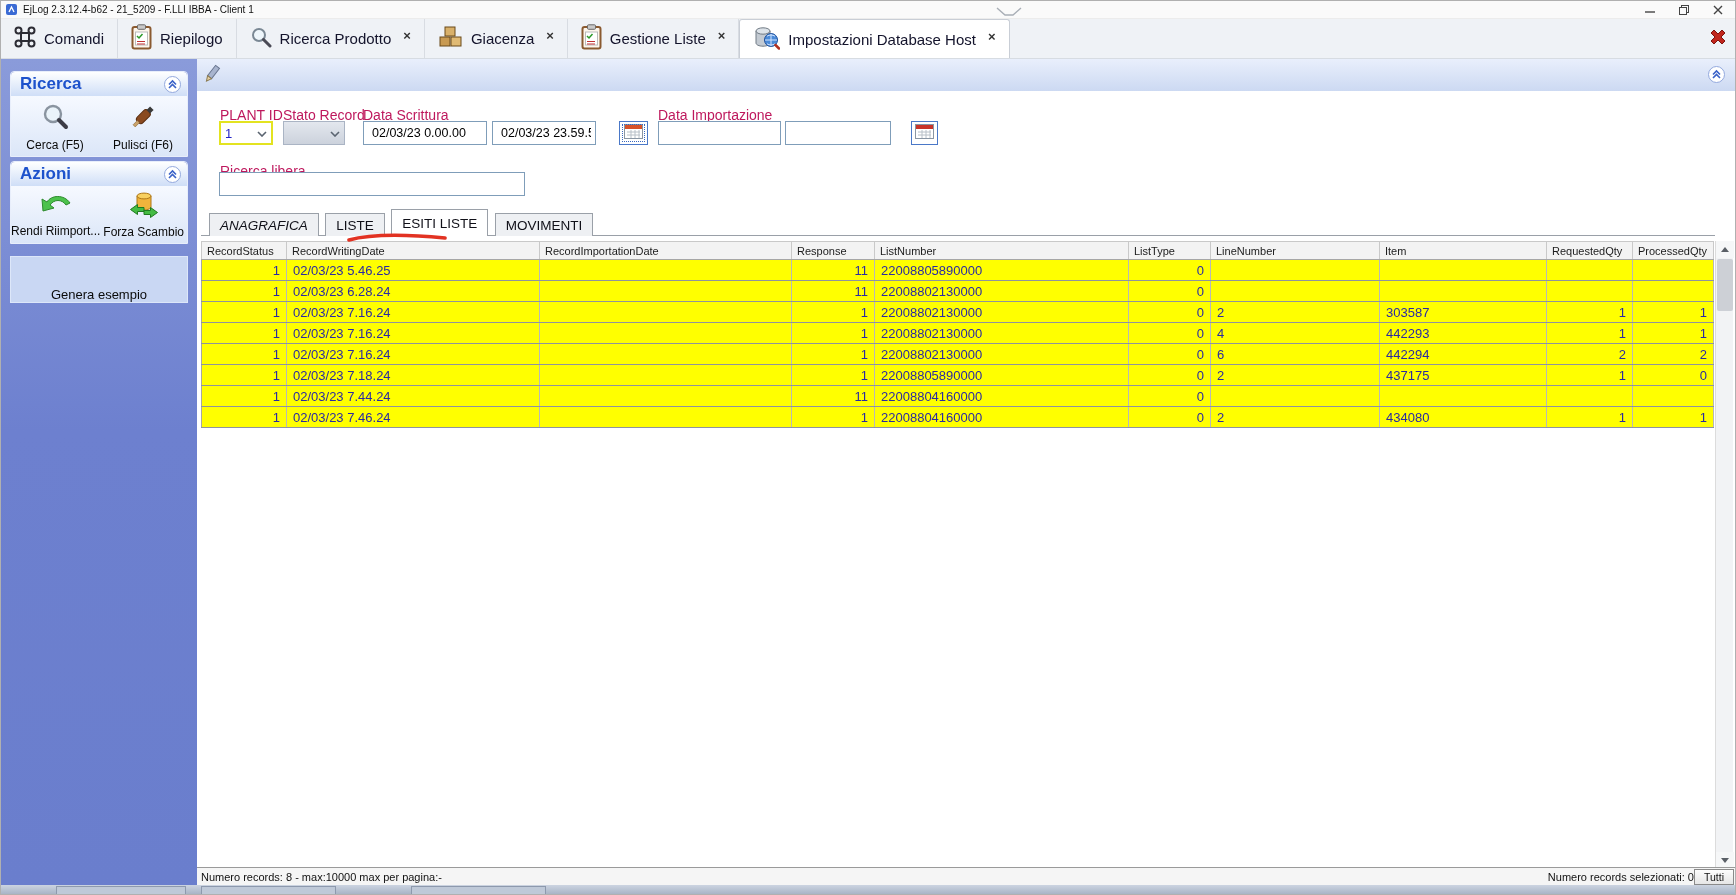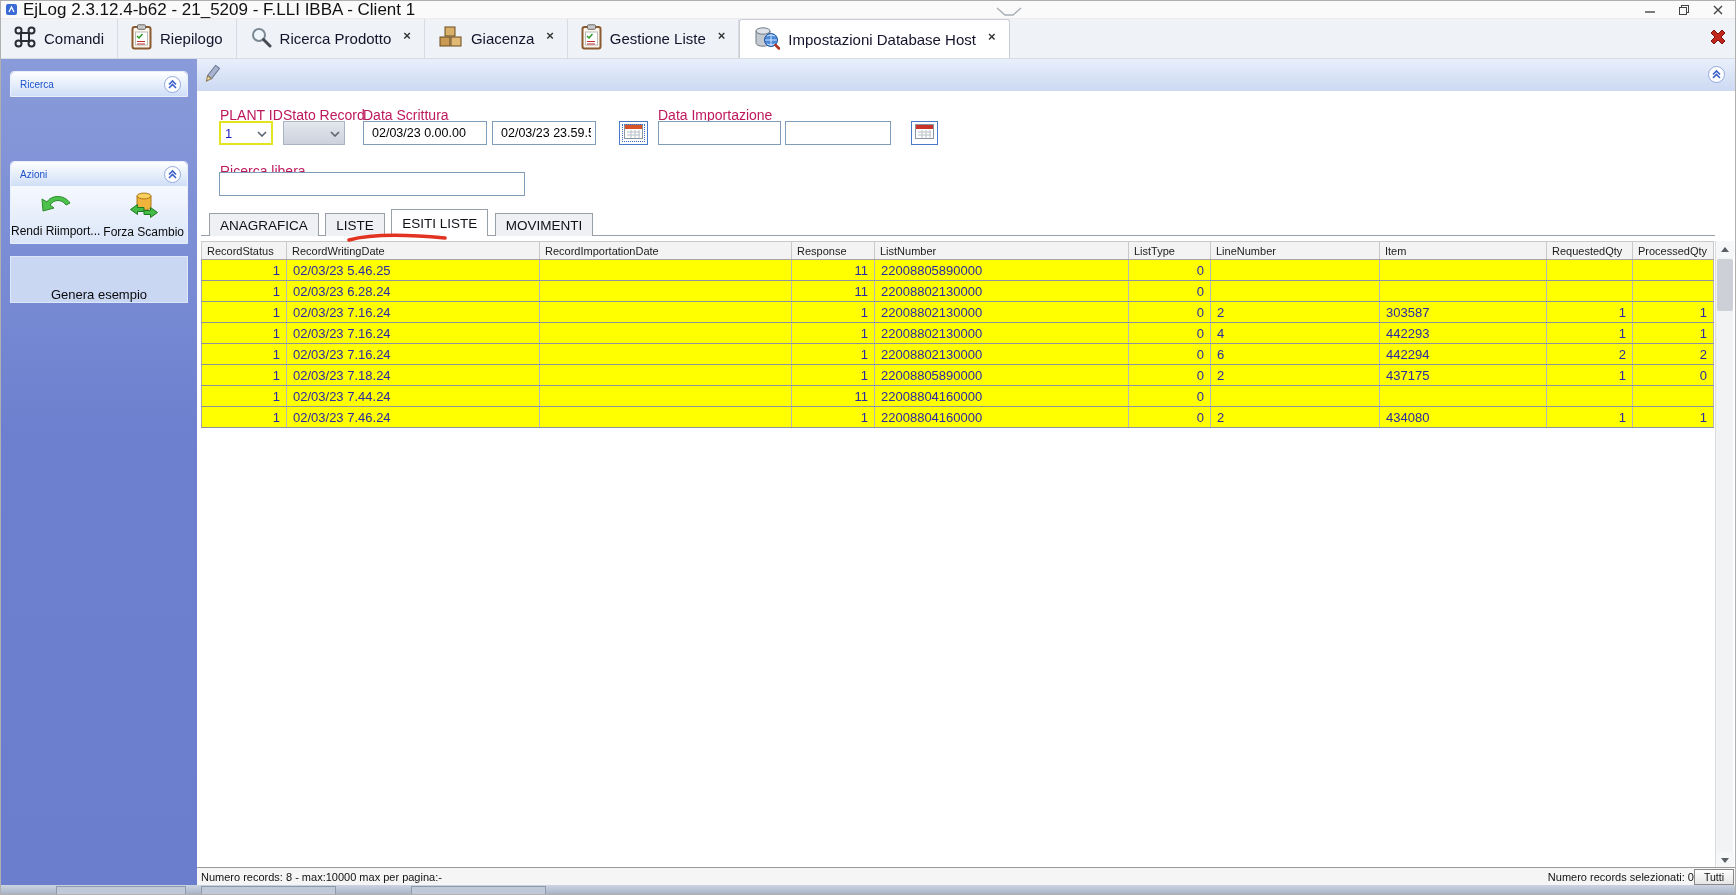--- a/index.html
+++ b/index.html
@@ -2,38 +2,38 @@
 <html><head>
 <meta charset="utf-8">
 <style>
   * { margin:0; padding:0; box-sizing:border-box; font-family:"Liberation Sans", sans-serif; }
   html,body { background:#d8d8d8; }
   .app { position:relative; width:1736px; height:895px; background:#fff; overflow:hidden; border:1px solid #b0b0b0; }
 
   
   .titlebar { position:absolute; left:0; top:0; right:0; height:18px; background:#fafafa; display:flex; align-items:center; border-bottom:1px solid #ececec; }
   .titlebar .appico { margin:0 5px 0 4px; display:flex; }
-  .titlebar .title { font-size:17px; color:#111; white-space:nowrap; }
+  .titlebar .title { font-size:10px; color:#111; white-space:nowrap; }
   .notch { position:absolute; left:995px; top:2px; }
   .wincontrols { position:absolute; right:0; top:0; height:18px; display:flex; }
   .winbtn { width:34px; height:18px; display:flex; align-items:center; justify-content:center; }
 
   
   .tabstrip { position:absolute; left:0; top:18px; right:0; height:40px; background:#eff2f6; border-bottom:1px solid #d7dce2; display:flex; align-items:stretch; }
   .mtab { display:flex; align-items:center; gap:8px; padding:0 13px; font-size:15px; color:#13132b; border-right:1px solid #d8dce2; white-space:nowrap; cursor:default; }
   .mtab .tclose { font-size:13px; font-weight:bold; color:#333; margin-left:4px; position:relative; top:-3px; }
   .mtab.active { background:#fff; border:1px solid #c9ced6; border-bottom:none; border-radius:3px 3px 0 0; }
   .tabfill { flex:1; }
   .closeall { width:30px; display:flex; align-items:center; justify-content:center; margin-right:2px; }
 
   
   .sidebar { position:absolute; left:0; top:58px; width:196px; bottom:9px; background:linear-gradient(180deg,#8a9bda 0%,#6d80cf 45%,#6a7ecd 75%,#7назв85d1 100%); background:linear-gradient(180deg,#8a9bda 0%,#6d80cf 45%,#6a7ecd 100%); }
   .panel { position:absolute; left:9px; right:9px; border:1px solid #e8eefb; border-radius:4px 4px 0 0; overflow:visible; }
   .panel-h { height:24px; background:linear-gradient(#feffff,#cfdef7); border-radius:4px 4px 0 0; display:flex; align-items:center; justify-content:space-between; padding:0 6px 0 9px; }
-  .panel-h .ptitle { color:#1d52cc; font-weight:normal; font-size:10px; }
+  .panel-h .ptitle { color:#1d52cc; font-weight:bold; font-size:17px; }
   .roundbtn { width:17px; height:17px; border-radius:50%; background:#fff; border:1px solid #93a9de; display:flex; align-items:center; justify-content:center; }
   .panel-b { background:linear-gradient(#f6f9ff,#dbe6f8); display:flex; padding:6px 0 4px; }
   .pitem { flex:1; display:flex; flex-direction:column; align-items:center; gap:3px; font-size:12px; color:#0a0a0a; white-space:nowrap; }
   .solidbtn { position:absolute; left:9px; right:9px; background:#c9d7f3; border:1px solid #dde7f9; text-align:center; font-size:13px; color:#0a0a0a; display:flex; align-items:flex-end; justify-content:center; gap:9px; }
 
   
   .content { position:absolute; left:196px; top:58px; right:0; bottom:9px; background:#fff; }
   .topstrip { position:absolute; left:0; top:0; right:0; height:32px; background:linear-gradient(#e9effc,#ccd9f2); }
   .topstrip .roundbtn { position:absolute; right:10px; top:7px; }
   .pencil { position:absolute; left:5px; top:3px; }
@@ -45,21 +45,21 @@
   .combo .cval { font-size:13px; }
   .combo.plant { border:2px solid #e3e320; }
   .combo.plant .cval { color:#2222c8; }
   .combo.disabled { background:linear-gradient(#e3e7ee,#ccd2dc); border:1px solid #aab4c4; }
   .calbtn { position:absolute; height:24px; background:#fff; border:1px solid #4a78c8; display:flex; align-items:center; justify-content:center; }
   .calbtn .inner { outline:1px dotted #3a68c0; outline-offset:-3px; position:absolute; inset:0; }
 
   
   .vtabs { position:absolute; left:4px; top:150px; right:20px; height:27px; border-bottom:1px solid #9aa0a8; }
   .vtab { display:inline-block; vertical-align:bottom; padding:0 10px; font-size:13.5px; color:#101018; background:#eef0f3; border:1px solid #9aa0a8; border-bottom:none; height:23px; line-height:23px; margin:4px 0 0 2px; }
-  .vtab:first-child { margin-left:8px; }
+  .vtab:first-child { margin-left:8px;font-style:italic; }
   .vtab.active { background:#fff; height:27px; line-height:27px; margin-top:0; position:relative; z-index:2; }
   .redline { position:absolute; left:148px; top:171px; z-index:3; }
 
   
   .gridwrap { position:absolute; left:4px; top:182px; }
   table.grid { border-collapse:collapse; table-layout:fixed; }
   table.grid th { height:18px; background:#f3f3f3; font-size:11px; font-weight:normal; color:#1c1c1c; text-align:left; padding:0 5px; border:1px solid #c9c9c9; border-bottom:1px solid #a6a6a6; white-space:nowrap; overflow:hidden; }
   table.grid td { height:21px; background:#ffff00; font-size:13px; color:#2a2aa2; padding:0 6px; border-right:1px solid #b8b8b8; border-bottom:1px solid #8f949c; white-space:nowrap; overflow:hidden; }
   table.grid td:first-child { border-left:1px solid #a6a6a6; }
   table.grid td.num { text-align:right; }
@@ -188,20 +188,39 @@
   <div class="sidebar">
 
     <div class="panel" style="top:12px;">
       <div class="panel-h">
         <span class="ptitle">Ricerca</span>
         <span class="roundbtn">
             <svg width="11" height="11" viewBox="0 0 11 11">
               <path d="M2 5.5 L5.5 2 L9 5.5 M2 9 L5.5 5.5 L9 9" fill="none" stroke="#3a62c8" stroke-width="1.6"></path>
             </svg>
           </span>
+      </div>
+      <div class="panel-b">
+        <div class="pitem">
+          <span><svg width="30" height="30" viewBox="0 0 30 30">
+                <circle cx="13" cy="12" r="8" fill="#eaf3fa" stroke="#8a94a0" stroke-width="2.4"></circle>
+                <line x1="19" y1="18" x2="26" y2="25" stroke="#3c3c46" stroke-width="4" stroke-linecap="round"></line>
+              </svg></span>
+          <span>Cerca (F5)</span>
+        </div>
+        <div class="pitem">
+          <span><svg width="30" height="30" viewBox="0 0 30 30">
+                <g transform="rotate(45 15 15)">
+                  <rect x="11" y="7" width="8" height="15" rx="3" fill="#8a4a20" stroke="#5a2e10"></rect>
+                  <rect x="12.5" y="2.5" width="5" height="5" fill="#3a3a3a"></rect>
+                  <rect x="13.5" y="21.5" width="3" height="6" fill="#caa26a" stroke="#8a6a3a" stroke-width="0.6"></rect>
+                </g>
+              </svg></span>
+          <span>Pulisci (F6)</span>
+        </div>
       </div>
     </div>
 
     <div class="panel" style="top:102px;">
       <div class="panel-h">
         <span class="ptitle">Azioni</span>
         <span class="roundbtn">
             <svg width="11" height="11" viewBox="0 0 11 11">
               <path d="M2 5.5 L5.5 2 L9 5.5 M2 9 L5.5 5.5 L9 9" fill="none" stroke="#3a62c8" stroke-width="1.6"></path>
             </svg>

